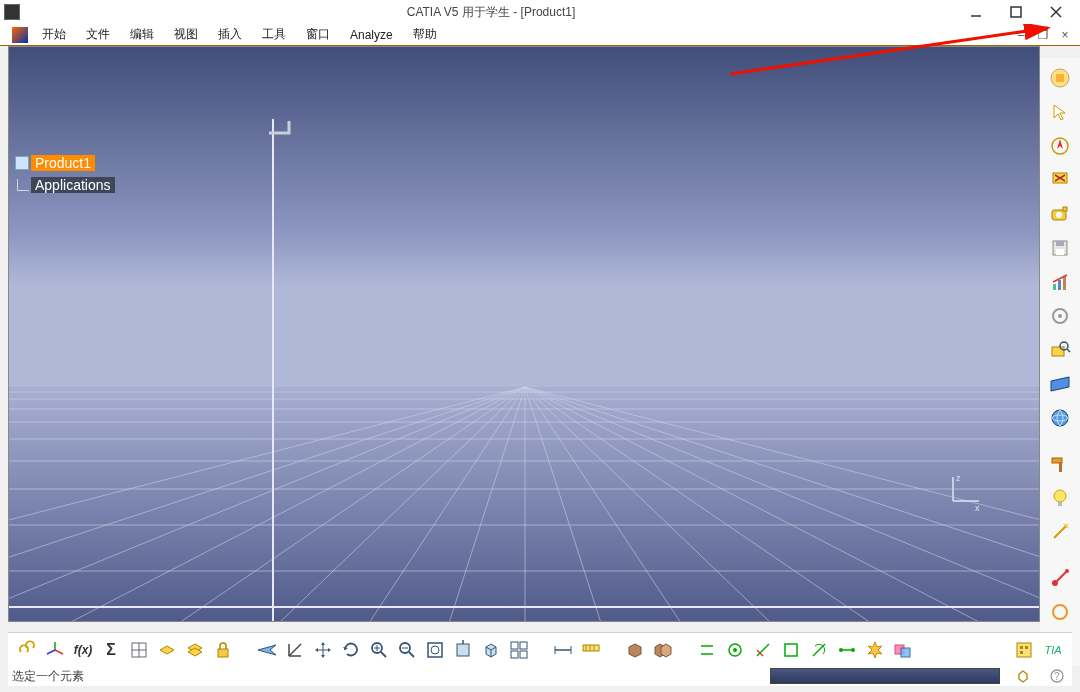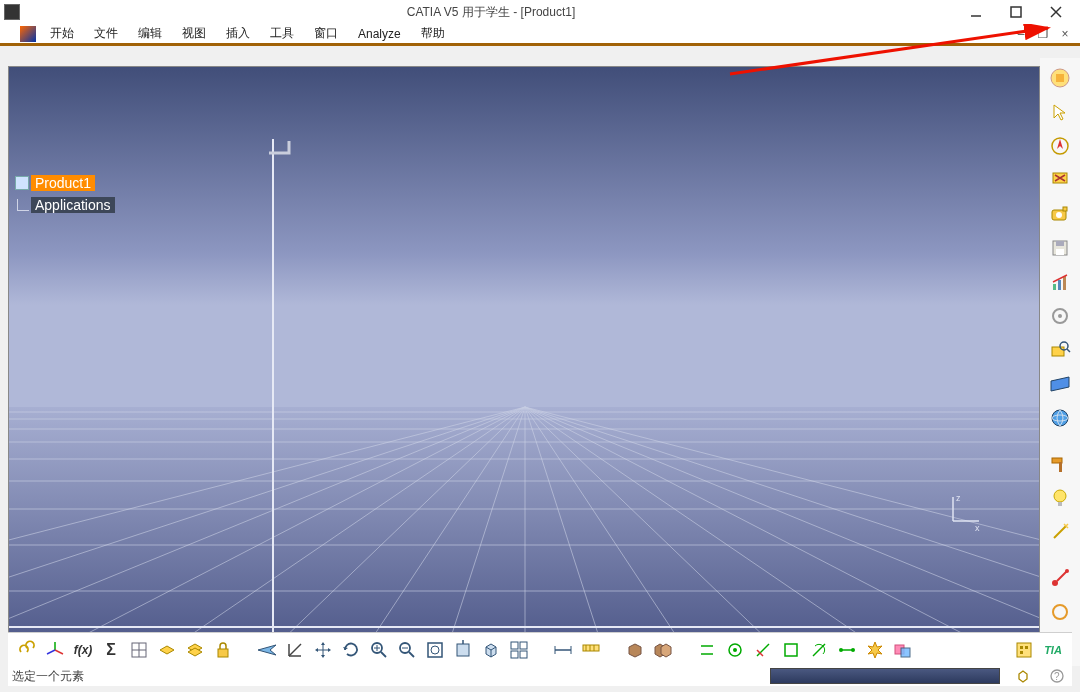--- a/index.html
+++ b/index.html
@@ -5,27 +5,27 @@
 * { box-sizing: border-box; margin: 0; padding: 0; }
 body { width: 1080px; height: 692px; font-family: "Microsoft YaHei", Arial, sans-serif; font-size: 12px; background: #f0f0f0; overflow: hidden; position: relative; }
 
 .titlebar { height: 24px; background: #fff; display: flex; align-items: center; padding: 0 4px; text-align: center; }
 .titlebar .appicon { width: 16px; height: 16px; background: #333; border: 1px solid #666; margin-right: 6px; }
 .titlebar .title { flex: 1; color: #444; font-size: 12px; }
 .titlebar .winbtns { display: flex; }
 .titlebar .winbtn { width: 40px; height: 24px; display: flex; align-items: center; justify-content: center; font-size: 14px; color: #333; cursor: default; }
 .titlebar .winbtn svg { stroke: #333; }
 
-.menubar { height: 22px; background: #fff; display: flex; align-items: center; padding: 0 20px; border-bottom: 3px solid #a16207; position: relative; }
+.menubar { height: 22px; background: #fff; display: flex; align-items: center; padding: 0 12px; border-bottom: 1px solid #a16207; position: relative; }
 .menubar .menuicon { width: 16px; height: 16px; background: linear-gradient(135deg,#f60,#03a); margin-right: 4px; }
 .menubar .menuitem { padding: 2px 10px; color: #222; cursor: default; }
 .menubar .doccontrols { position: absolute; right: 4px; display: flex; gap: 0; }
 .menubar .doccontrols span { width: 22px; text-align: center; color: #555; cursor: default; font-size: 12px; }
 
-.workspace { position: relative; left: 8px; top: 0; width: 1032px; height: 576px; border: 1px solid #888; overflow: hidden; margin-top: 20px; }
+.workspace { position: relative; left: 8px; top: 0; width: 1032px; height: 576px; border: 1px solid #888; overflow: hidden; }
 .viewport { position: absolute; inset: 0; }
 
 .righttoolbar { position: absolute; right: 0; top: 58px; width: 40px; background: #f7f7f7; display: flex; flex-direction: column; align-items: center; gap: 6px; padding: 6px 0; }
 .righttoolbar .tbtn { width: 28px; height: 28px; display: flex; align-items: center; justify-content: center; cursor: default; border-radius: 2px; }
 .righttoolbar .sep { height: 6px; }
 
 .tree { position: absolute; left: 6px; top: 108px; color: #fff; font-size: 14px; z-index: 10; }
 .tree .node { display: flex; align-items: center; margin-bottom: 6px; }
 .tree .twig { width: 12px; height: 12px; border-left: 1px solid #cfd4e6; border-bottom: 1px solid #cfd4e6; margin-right: 2px; margin-left: 2px; }
 .tree .docicon { width: 14px; height: 14px; background: #cfe3ff; border: 1px solid #7aa; margin-right: 2px; }
@@ -477,21 +477,21 @@
   <div style="flex:1"></div>
   <div class="tbtn">
       <svg width="22" height="20">
         <rect x="3" y="3" width="14" height="14" fill="#ffe07a" stroke="#a80"></rect>
         <rect x="6" y="6" width="3" height="3" fill="#a80"></rect>
         <rect x="11" y="6" width="3" height="3" fill="#a80"></rect>
         <rect x="6" y="11" width="3" height="3" fill="#a80"></rect>
       </svg>
     </div>
   <div class="tbtn">
-      <span style="font-weight:bold;font-style:italic;color:#2a6;font-size:11px">TIA</span>
+      <span style="font-weight:normal;font-style:italic;color:#2a6;font-size:11px">TIA</span>
     </div>
 </div>
 
 <div class="statusbar">
   <span>选定一个元素</span>
   <div class="spacer"></div>
   <div class="statusbox"></div>
   <div class="sbtn">
       <svg width="16" height="16">
         <path d="M4 6 L8 3 L12 6 L12 11 L8 14 L4 11 Z" fill="none" stroke="#a80" stroke-width="1.3"></path>

